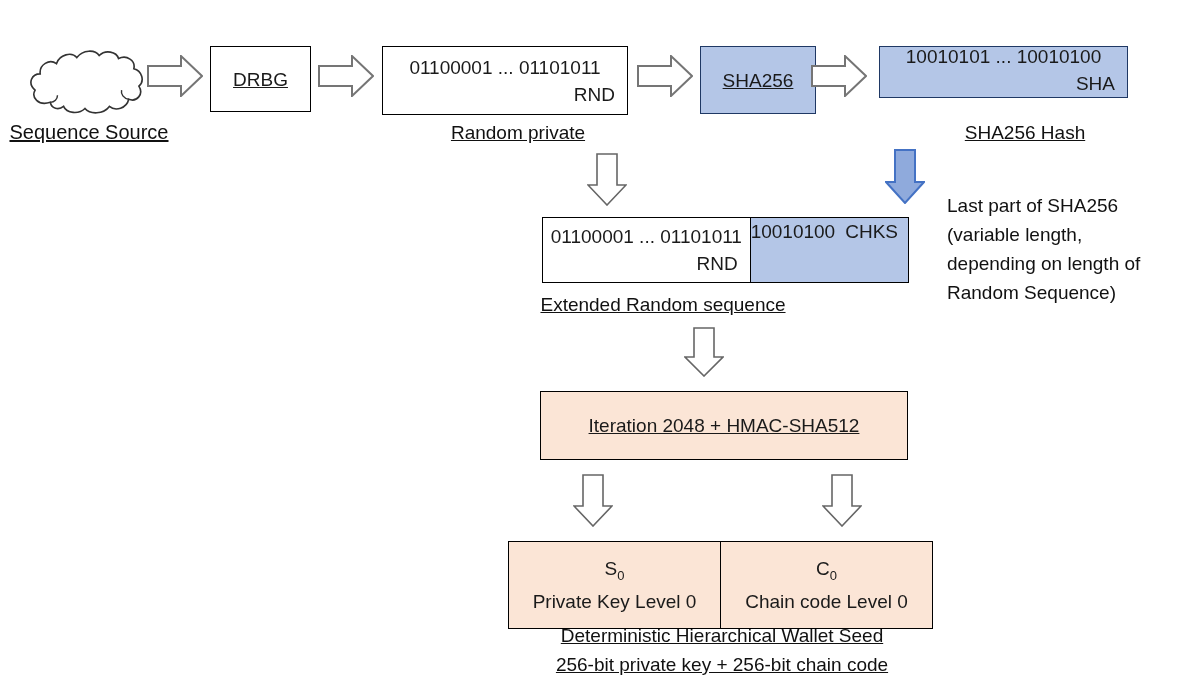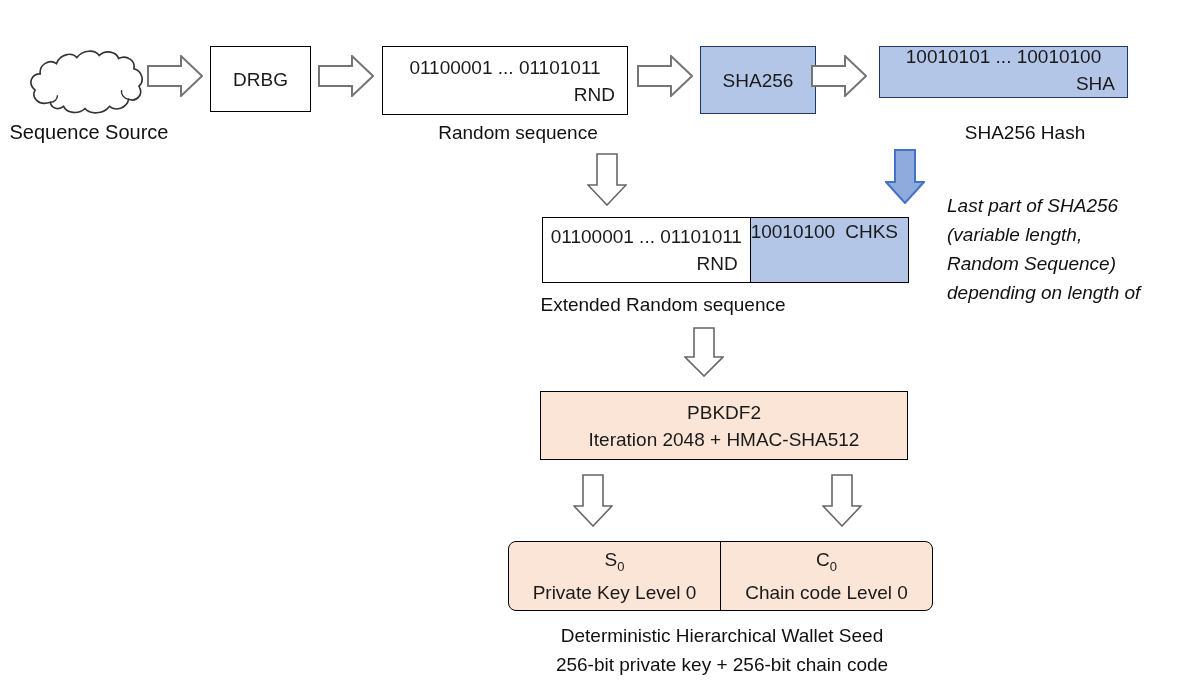--- a/index.html
+++ b/index.html
@@ -8,26 +8,26 @@
     font-family:"Liberation Sans",sans-serif;color:#1a1a1a;overflow:hidden;
   }
   .abs{position:absolute;box-sizing:border-box;}
   .box{
     border:1.4px solid #000;background:#fff;
     display:flex;flex-direction:column;justify-content:center;
     font-size:19px;line-height:27px;
   }
   .box.blue{background:#b4c6e7;border-color:#1f3864;}
   .box.peach{background:#fbe5d6;border-color:#000;}
-  .center{text-align:center;}
+  .center{text-align:center;text-decoration:underline;}
   .l1{text-align:center;padding:0 6px;white-space:nowrap;}
   .l2r{text-align:right;padding-right:12px;white-space:nowrap;}
   .r1{text-align:right;padding-right:10px;white-space:nowrap;}
   .lbl{font-size:19px;line-height:26px;color:#111;}
-  .note{font-size:19px;line-height:29px;color:#111;font-style:italic;}
+  .note{font-size:19px;line-height:29px;color:#111;}
   .seedcell{
     flex:1;display:flex;flex-direction:column;justify-content:center;
     text-align:center;font-size:19px;line-height:27px;
   }
   .seedcell.divider{border-left:1.4px solid #000;}
   .row{display:flex;flex-direction:row;}
   .extcell-white{width:243px;display:flex;flex-direction:column;justify-content:center;}
   .extcell-blue{
     flex:1;background:#b4c6e7;border-left:1.4px solid #000;
     display:flex;flex-direction:row;justify-content:center;
@@ -69,21 +69,21 @@
   </div>
 
   <svg class="abs" style="left:318px;top:55px;" width="56" height="42" viewBox="0 0 56 42">
     <polygon points="1,11 34,11 34,1 55,21 34,41 34,31 1,31" fill="#ffffff" stroke="#757575" stroke-width="2"></polygon>
   </svg>
 
   <div class="abs box" style="left:382px;top:46px;width:246px;height:69px;">
     <div class="l1">01100001 ... 01101011</div>
     <div class="l2r">RND</div>
   </div>
-  <div class="abs lbl center" style="left:395px;top:120px;width:246px;">Random sequence</div>
+  <div class="abs lbl center" style="left:395px;top:120px;width:246px;">Random private</div>
 
   <svg class="abs" style="left:637px;top:55px;" width="56" height="42" viewBox="0 0 56 42">
     <polygon points="1,11 34,11 34,1 55,21 34,41 34,31 1,31" fill="#ffffff" stroke="#757575" stroke-width="2"></polygon>
   </svg>
 
   <div class="abs box blue center" style="left:700px;top:46px;width:116px;height:68px;">
     <div>SHA256</div>
   </div>
 
   <svg class="abs" style="left:811px;top:55px;" width="56" height="42" viewBox="0 0 56 42">
@@ -112,41 +112,40 @@
     <div class="extcell-blue">
       <div class="r1">10010100</div>
       <div class="r1">CHKS</div>
     </div>
   </div>
   <div class="abs lbl center" style="left:540px;top:292px;width:246px;">Extended Random sequence</div>
 
   <div class="abs note" style="left:947px;top:191px;width:245px;">
     <div>Last part of SHA256</div>
     <div>(variable length,</div>
+    <div>depending on length of</div>
     <div>Random Sequence)</div>
-    <div>depending on length of</div>
   </div>
 
   <svg class="abs" style="left:684px;top:327px;" width="40" height="50" viewBox="0 0 40 50">
     <polygon points="10,1 30,1 30,30 39,30 20,49 1,30 10,30" fill="#ffffff" stroke="#666666" stroke-width="1.6"></polygon>
   </svg>
 
   <div class="abs box peach center" style="left:540px;top:391px;width:368px;height:69px;">
-    <div>PBKDF2</div>
     <div>Iteration 2048 + HMAC-SHA512</div>
   </div>
 
   <svg class="abs" style="left:573px;top:474px;" width="40" height="53" viewBox="0 0 40 53">
     <polygon points="10,1 30,1 30,32 39,32 20,52 1,32 10,32" fill="#ffffff" stroke="#666666" stroke-width="1.6"></polygon>
   </svg>
   <svg class="abs" style="left:822px;top:474px;" width="40" height="53" viewBox="0 0 40 53">
     <polygon points="10,1 30,1 30,32 39,32 20,52 1,32 10,32" fill="#ffffff" stroke="#666666" stroke-width="1.6"></polygon>
   </svg>
 
-  <div class="abs box peach row" style="left:508px;top:541px;width:425px;height:70px;padding:0;border-radius:8px;">
+  <div class="abs box peach row" style="left:508px;top:541px;width:425px;height:88px;padding:0;">
     <div class="seedcell">
       <div>
         <span>S</span><sub>0</sub>
       </div>
       <div>Private Key Level 0</div>
     </div>
     <div class="seedcell divider">
       <div>
         <span>C</span><sub>0</sub>
       </div>

